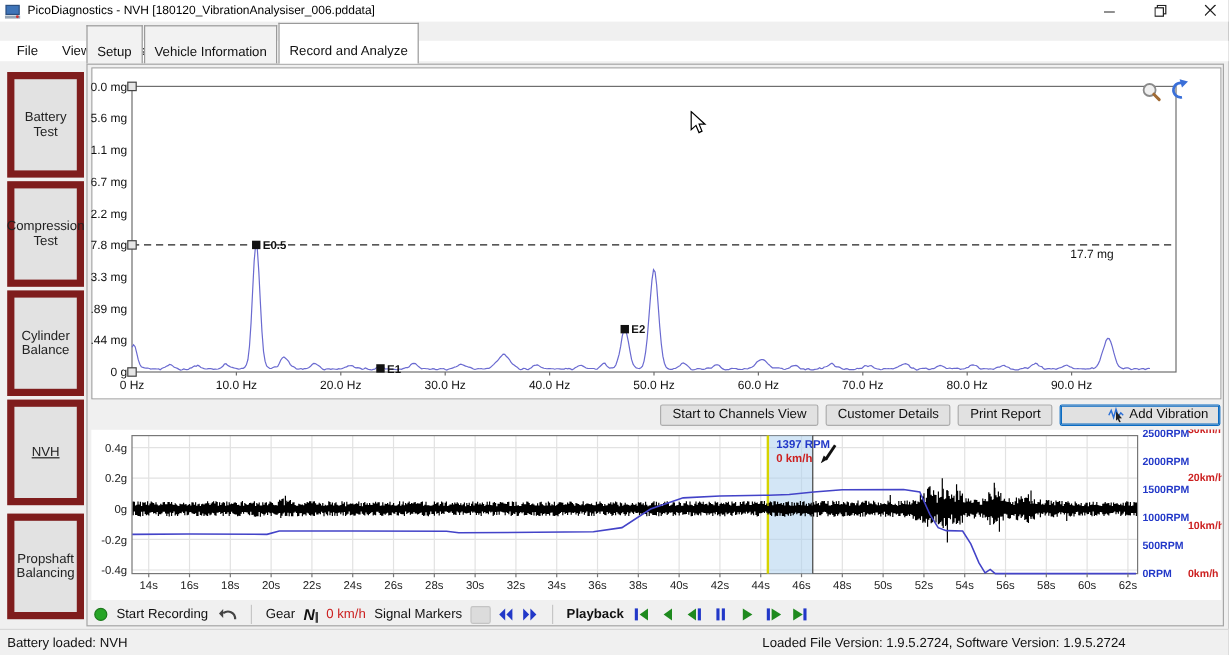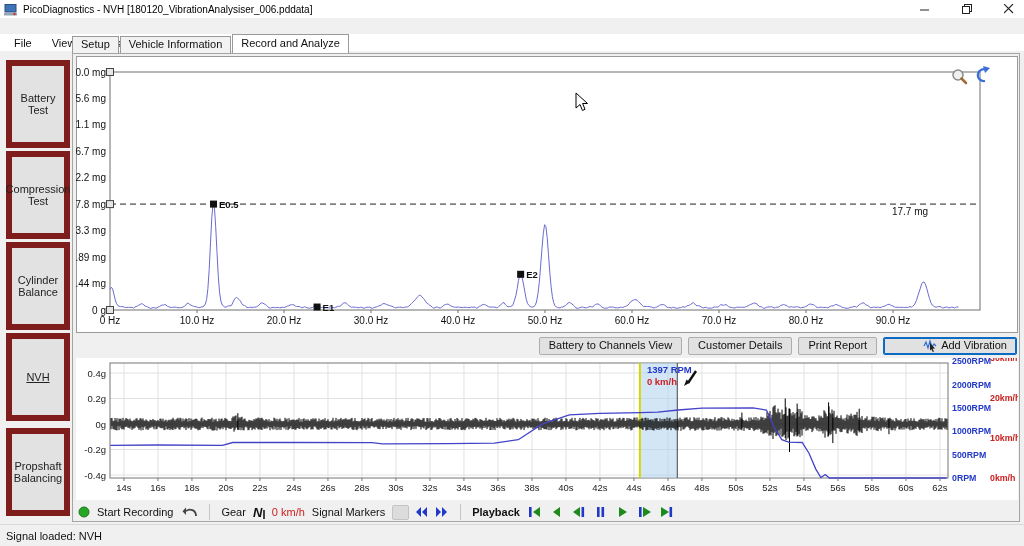--- a/index.html
+++ b/index.html
@@ -9,21 +9,21 @@
   
   .titlebar{left:0;top:0;width:1024px;height:18px;background:#fff;display:flex;align-items:center;}
   .titlebar .title{margin-left:6px;font-size:10px;color:#000;white-space:nowrap;}
   .winbtns{position:absolute;right:8px;top:0;height:18px;display:flex;align-items:center;gap:28px;}
   .winbtn{width:14px;height:14px;display:flex;align-items:center;justify-content:center;color:#222;cursor:default;}
   
   .menubar{left:0;top:18px;width:1024px;height:17px;background:#fff;display:flex;align-items:center;padding-left:4px;box-sizing:border-box;margin-top:16px;}
   .menu-item{padding:1px 10px;color:#111;}
   
   .tabstrip{left:72px;top:36px;width:949px;height:17px;display:flex;align-items:flex-end;}
-  .tab{border:1px solid #9a9a9a;border-bottom:none;background:#f2f2f2;padding:1px 8px 2px 8px;height:13px;line-height:13px;margin-right:1px;}
+  .tab{border:1px solid #9a9a9a;border-bottom:none;background:#f2f2f2;padding:16px 8px 2px 8px;height:13px;line-height:13px;margin-right:1px;}
   .tab.active{background:#fff;height:15px;line-height:15px;position:relative;z-index:3;}
   .tabpage{left:72px;top:53px;width:948px;height:469px;border:1px solid #a5a5a5;background:#f0f0f0;box-sizing:border-box;}
   
   .side-btn{left:6px;width:64px;height:88px;background:#e2e2e2;border:6px solid #7f1d1d;box-sizing:border-box;
             display:flex;align-items:center;justify-content:center;text-align:center;padding:19px;color:#222;}
   
   .btnrow{top:336px;height:19px;display:flex;gap:6px;align-items:center;}
   .ui-btn{background:#e1e1e1;border:1px solid #adadad;border-radius:2px;padding:2px 9px;height:18px;line-height:13px;
           box-sizing:border-box;white-space:nowrap;display:flex;align-items:center;gap:4px;}
   .ui-btn.selected{background:#d6e9fb;border:1px solid #4a9ade;}
@@ -146,21 +146,21 @@
         <line x1="885.5" y1="22.5" x2="890" y2="27" stroke="#a06a34" stroke-width="2.5" stroke-linecap="round"></line>
       </g>
       <g>
         <path d="M909,25 a6,6 0 1 1 2,-11" stroke="#3a6fd8" stroke-width="2.2" fill="none"></path>
         <polygon points="907,10 914,12 909,17" fill="#3a6fd8"></polygon>
       </g>
     </svg>
 
   <div class="abs btnrow" id="actionbtns" style="right:7px;">
       <div class="ui-btn">
-        <span>Battery to Channels View</span>
+        <span>Start to Channels View</span>
       </div>
       <div class="ui-btn">
         <span>Customer Details</span>
       </div>
       <div class="ui-btn">
         <span>Print Report</span>
       </div>
       <div class="ui-btn focused">
         <svg width="14" height="13">
           <polyline points="1,7 3,3 5,9 7,2 9,8 11,5 13,7" stroke="#2a6fd6" stroke-width="1.2" fill="none"></polyline>
@@ -341,20 +341,21 @@
           <polygon points="6,2 14,7 6,12" fill="#1e8a1e"></polygon>
         </svg>
         <svg width="15" height="14">
           <polygon points="2,2 10,7 2,12" fill="#1e8a1e"></polygon>
           <rect x="10.5" y="2" width="2.6" height="10" fill="#2238c8"></rect>
         </svg>
       </span>
   </div>
 
   <div class="abs statusbar">
-    <span class="left">Signal loaded: NVH</span>
+    <span class="left">Battery loaded: NVH</span>
+    <span class="right">Loaded File Version: 1.9.5.2724,  Software Version: 1.9.5.2724</span>
   </div>
 
   <svg class="abs" style="left:575px;top:92px;pointer-events:none" width="15" height="21">
     <polygon points="1,1 1,16 5,12.5 7.5,18.5 10,17.3 7.6,11.5 12.5,11.5" fill="#fff" stroke="#000"></polygon>
   </svg>
 
 </div>
 
 </body></html>

